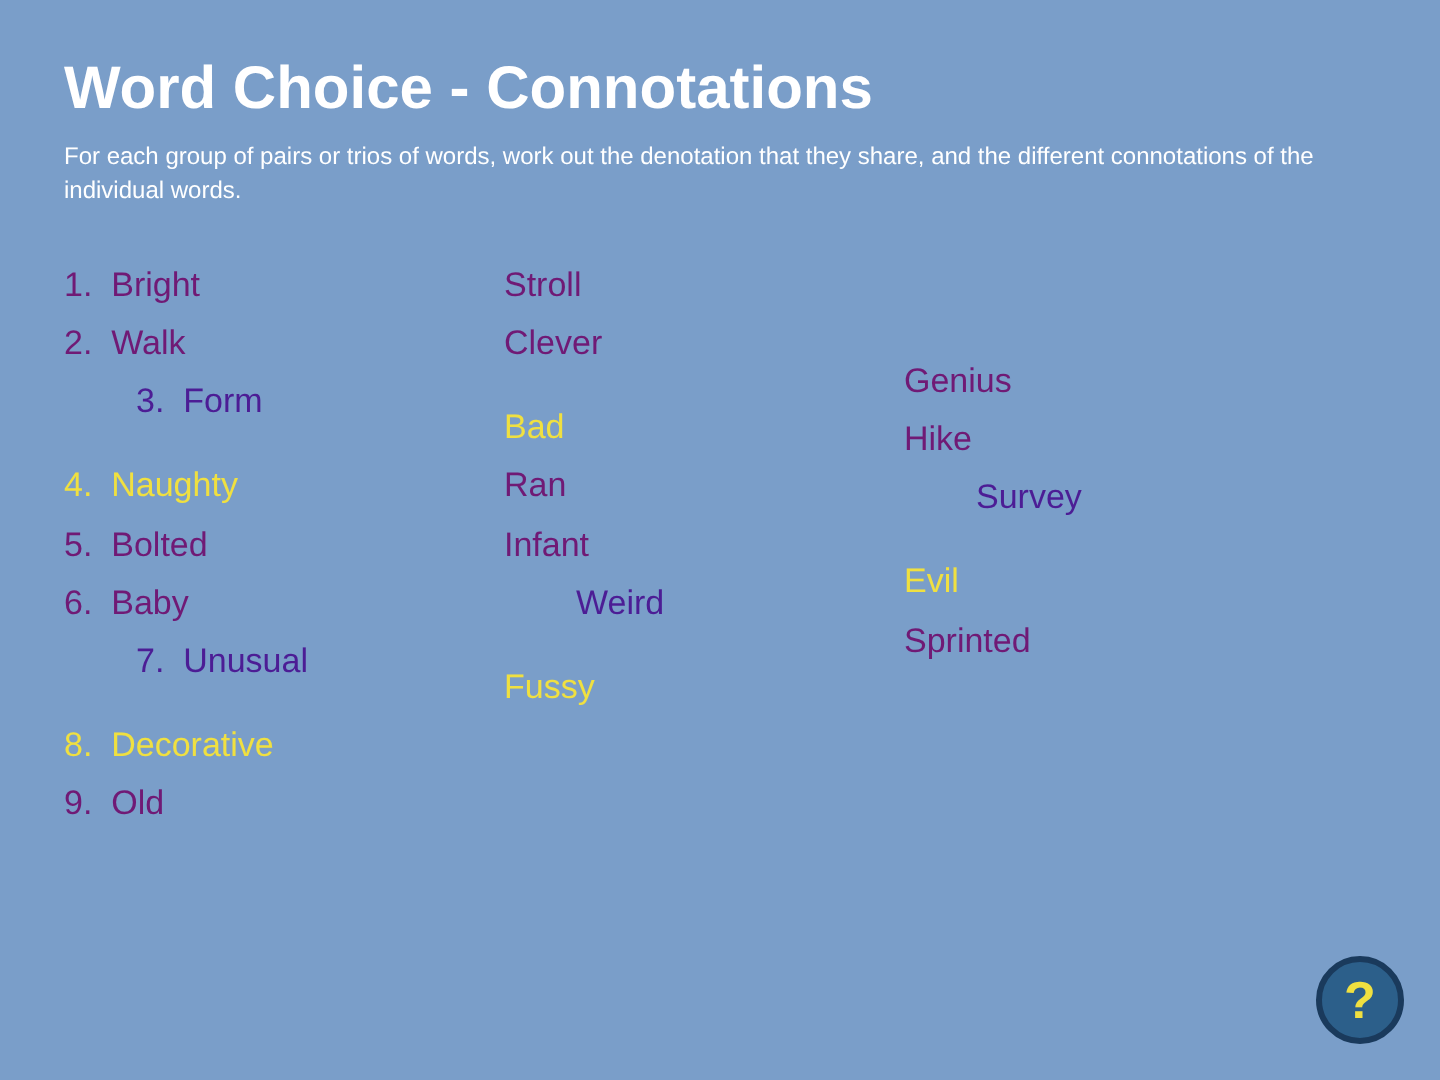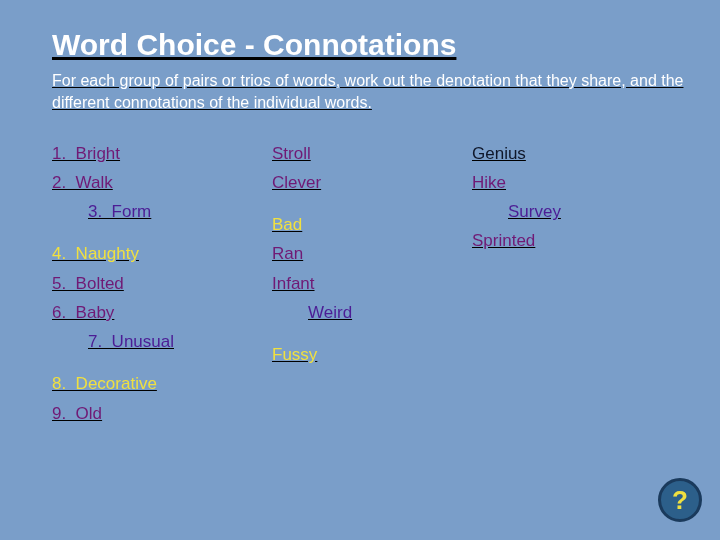--- a/index.html
+++ b/index.html
@@ -6,33 +6,32 @@
     body {
       width: 720px;
       height: 540px;
       background-color: #7a9ec9;
       font-family: Arial, Calibri, sans-serif;
       overflow: hidden;
       position: relative;
     }
 
     .main-container {
-      padding: 28px 32px 20px 52px;
-      text-decoration: underline;
+      padding: 28px 32px 20px 32px;
     }
 
     .title {
       font-size: 30px;
       font-weight: bold;
       color: #ffffff;
       margin-bottom: 8px;
     }
 
     .subtitle {
-      font-size: 16px;
+      font-size: 12px;
       color: #ffffff;
       line-height: 1.4;
       margin-bottom: 24px;
     }
 
     .word-grid {
       display: grid;
       grid-template-columns: 220px 200px 160px;
       gap: 0;
       font-size: 17px;
@@ -40,21 +39,21 @@
     }
 
     .col {
       display: flex;
       flex-direction: column;
     }
 
     .word-white { color: #701a75; }
     .word-purple { color: #4c1d95; margin-left: 36px; }
     .word-yellow { color: #f0e040; margin-top: 13px; }
-    .word-orange { color: #0f172a; }
+    .word-orange { color: #701a75; margin-top: 48px; }
 
     .help-btn {
       position: absolute;
       bottom: 18px;
       right: 18px;
       width: 44px;
       height: 44px;
       border-radius: 50%;
       background-color: #2c5f8a;
       border: 3px solid #1a3a5c;
@@ -99,20 +98,21 @@
       <span class="word-white">Ran</span>
       <span class="word-white">Infant</span>
       <span class="word-purple">Weird</span>
       <span class="word-yellow">Fussy</span>
     </div>
 
     <div class="col">
       <span class="word-orange">Genius</span>
       <span class="word-white">Hike</span>
       <span class="word-purple">Survey</span>
+      <span class="word-yellow">Evil</span>
       <span class="word-white">Sprinted</span>
     </div>
   </div>
 </div>
 
 <div class="help-btn">
   <span>?</span>
 </div>
 
 </body></html>

